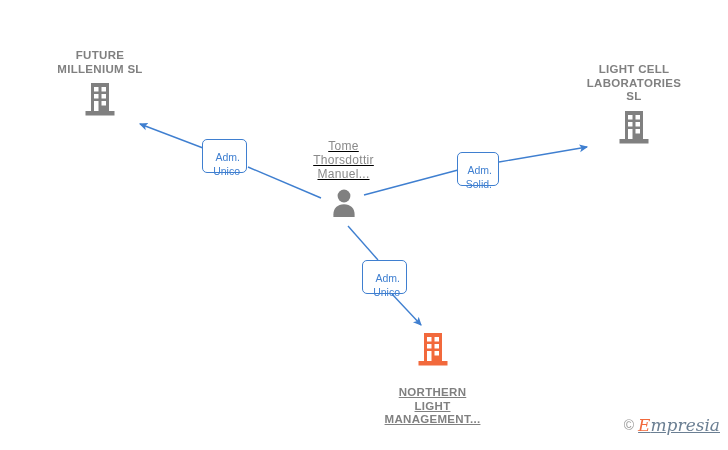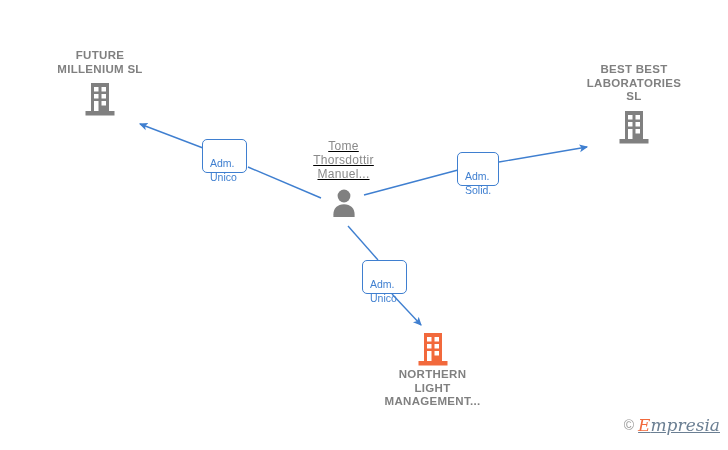--- a/index.html
+++ b/index.html
@@ -50,22 +50,22 @@
   }
   .rel-box {
     position: absolute;
     box-sizing: border-box;
     border: 1.5px solid #3f7fd0;
     border-radius: 5px;
     background: #ffffff;
     color: #3f7fd0;
     font-size: 10.5px;
     line-height: 14px;
-    text-align: left;
-    padding: 16px 6px 3px 7px;
+    text-align: right;
+    padding: 10px 6px 3px 7px;
     white-space: pre-line;
   }
   #watermark {
     position: absolute;
     right: 8px;
     bottom: 8px;
     display: flex;
     align-items: center;
     gap: 4px;
     user-select: none;
@@ -121,21 +121,21 @@
       <rect x="9" y="5" width="4.5" height="4.5" fill="#ffffff"></rect>
       <rect x="16.5" y="5" width="4.5" height="4.5" fill="#ffffff"></rect>
       <rect x="9" y="12" width="4.5" height="4.5" fill="#ffffff"></rect>
       <rect x="16.5" y="12" width="4.5" height="4.5" fill="#ffffff"></rect>
       <rect x="9" y="19" width="4.5" height="10" fill="#ffffff"></rect>
       <rect x="16.5" y="19" width="4.5" height="4.5" fill="#ffffff"></rect>
     </svg>
   </div>
 
   <div class="node" style="left:570px; top:63px; width:128px;">
-    <div class="node-label company">BEST BEST
+    <div class="node-label company">LIGHT CELL
 LABORATORIES
 SL</div>
     <svg class="node-icon" width="30" height="34" viewBox="0 0 30 34" style="margin-top:6px;" xmlns="http://www.w3.org/2000/svg">
       <rect x="6" y="1" width="18" height="28" fill="#808080"></rect>
       <rect x="0.5" y="29" width="29" height="4.5" fill="#808080"></rect>
       <rect x="9" y="5" width="4.5" height="4.5" fill="#ffffff"></rect>
       <rect x="16.5" y="5" width="4.5" height="4.5" fill="#ffffff"></rect>
       <rect x="9" y="12" width="4.5" height="4.5" fill="#ffffff"></rect>
       <rect x="16.5" y="12" width="4.5" height="4.5" fill="#ffffff"></rect>
       <rect x="9" y="19" width="4.5" height="10" fill="#ffffff"></rect>
@@ -157,21 +157,21 @@
     <svg class="node-icon" width="30" height="34" viewBox="0 0 30 34" xmlns="http://www.w3.org/2000/svg">
       <rect x="6" y="1" width="18" height="28" fill="#f2693c"></rect>
       <rect x="0.5" y="29" width="29" height="4.5" fill="#f2693c"></rect>
       <rect x="9" y="5" width="4.5" height="4.5" fill="#ffffff"></rect>
       <rect x="16.5" y="5" width="4.5" height="4.5" fill="#ffffff"></rect>
       <rect x="9" y="12" width="4.5" height="4.5" fill="#ffffff"></rect>
       <rect x="16.5" y="12" width="4.5" height="4.5" fill="#ffffff"></rect>
       <rect x="9" y="19" width="4.5" height="10" fill="#ffffff"></rect>
       <rect x="16.5" y="19" width="4.5" height="4.5" fill="#ffffff"></rect>
     </svg>
-    <div class="node-label company" style="margin-top:2px;">NORTHERN
+    <div class="node-label company" style="margin-top:20px;text-decoration:underline;">NORTHERN
 LIGHT
 MANAGEMENT...</div>
   </div>
 
   <div class="rel-box" style="left:202px; top:139px; width:45px; height:34px;">Adm.
 Unico</div>
 
   <div class="rel-box" style="left:457px; top:152px; width:42px; height:34px;">Adm.
 Solid.</div>
 

